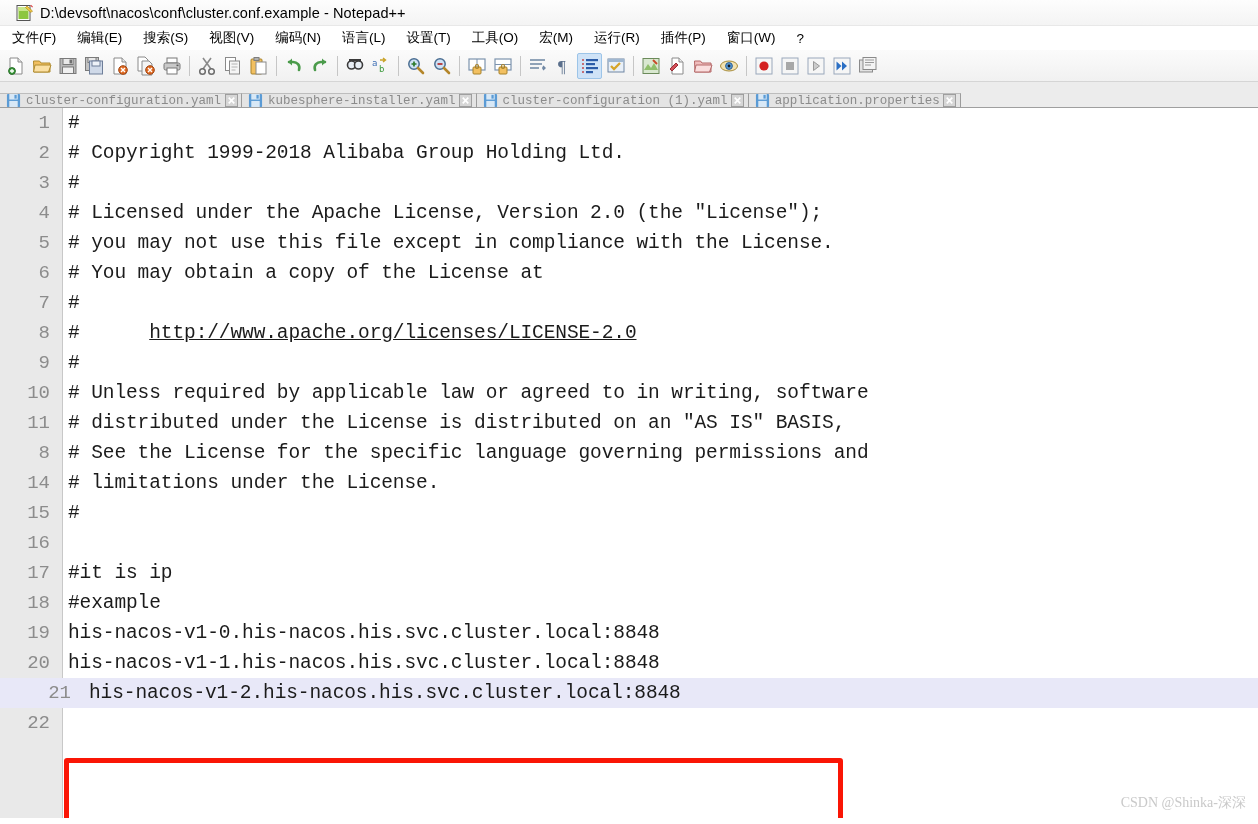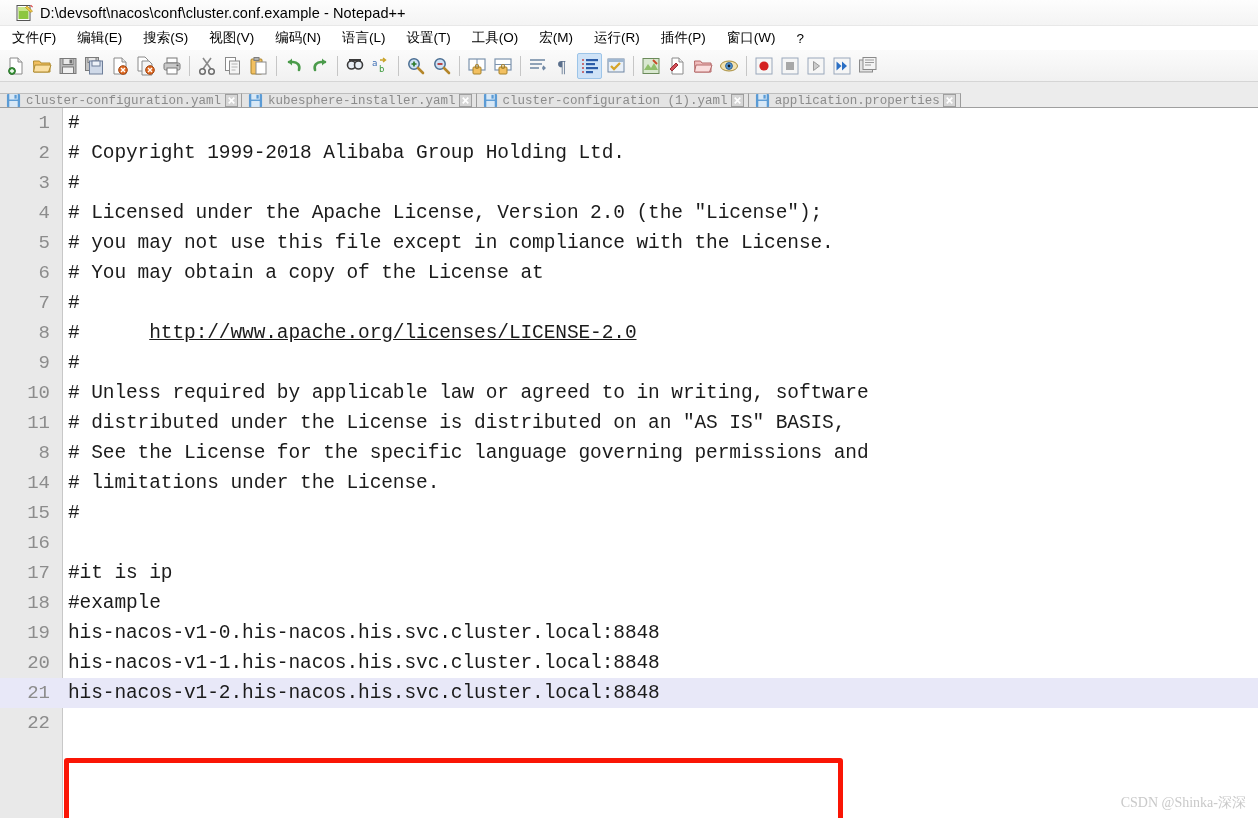--- a/index.html
+++ b/index.html
@@ -139,21 +139,21 @@
   #code-area {
     position: absolute;
     left: 0; top: 0; right: 0; bottom: 0;
   }
   .line {
     position: relative;
     height: 30px;
     display: flex;
     align-items: center;
   }
-  .line.current { background: #e8e8f8; }
+  .line.current { background: #e8e8f8; padding-left: 21px; }
   .ln {
     width: 63px;
     flex: none;
     text-align: right;
     padding-right: 13px;
     font-family: "Liberation Mono", monospace;
     font-size: 19px;
     color: #8c8c8c;
     line-height: 30px;
   }

